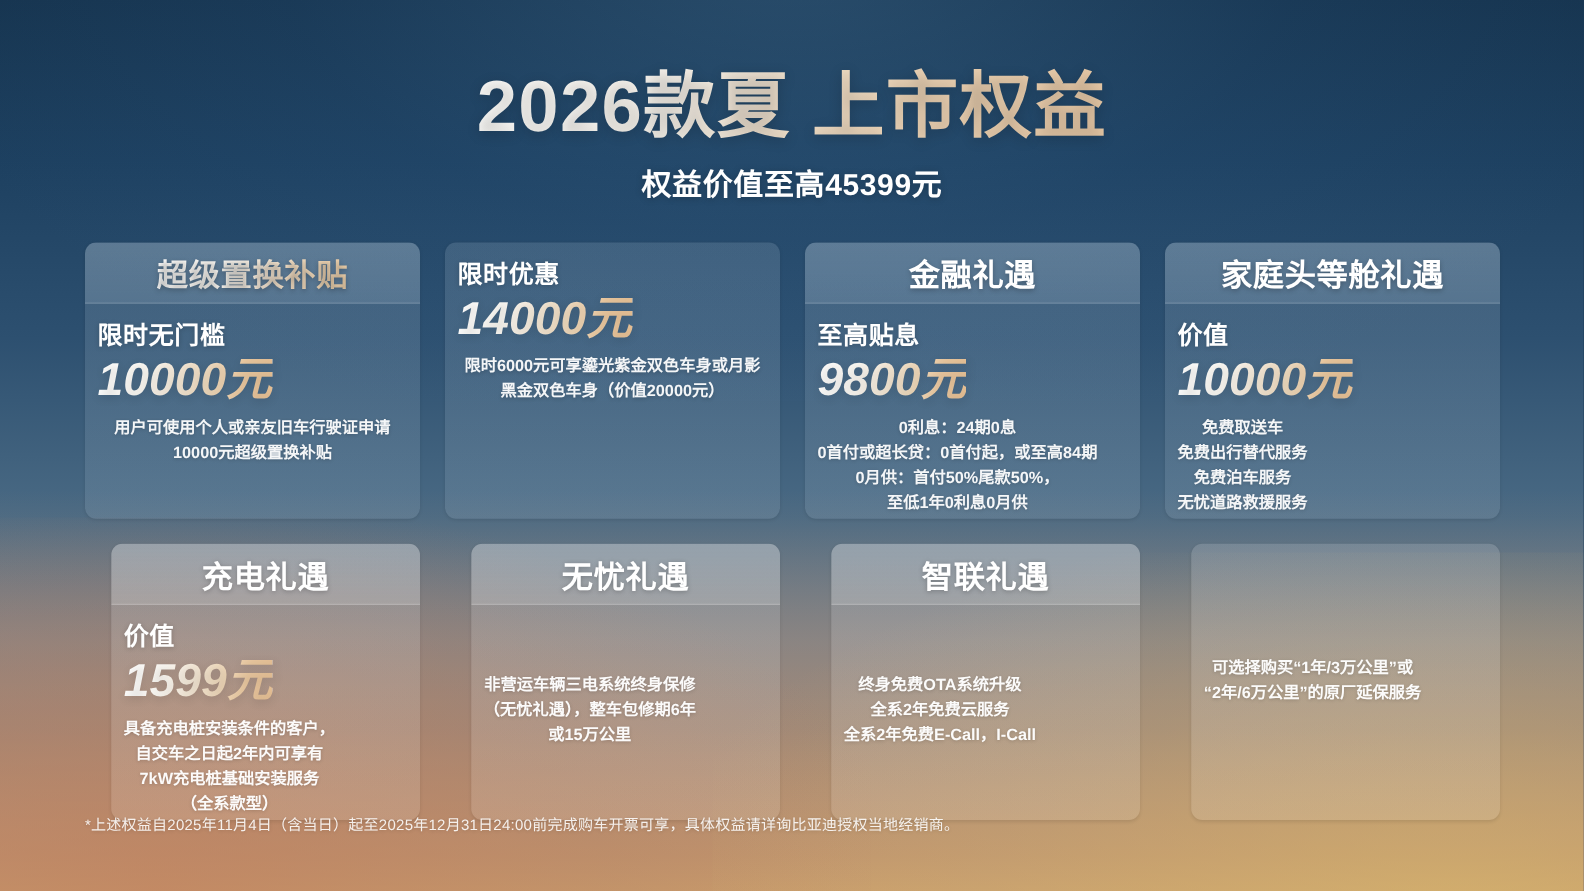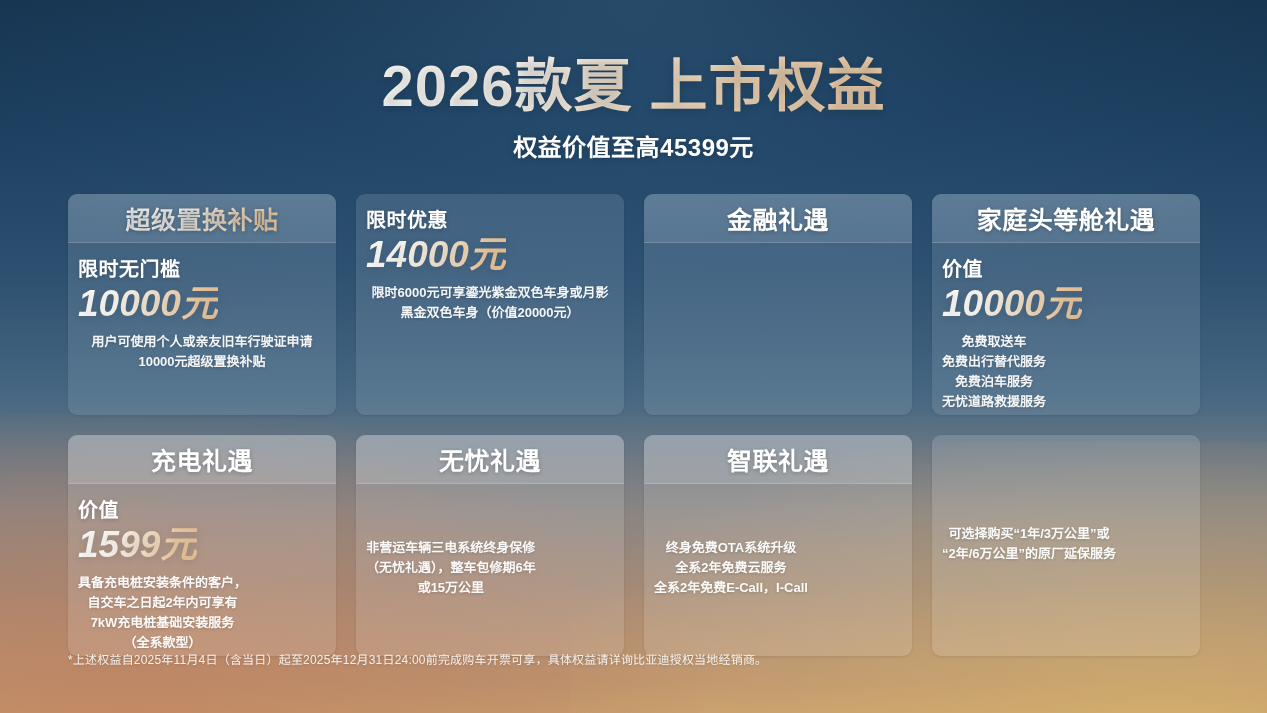--- a/index.html
+++ b/index.html
@@ -126,20 +126,21 @@
   }
   .card.row1 {
     background: linear-gradient(to bottom,
       rgba(198,216,230,0.16) 0%,
       rgba(190,210,226,0.14) 100%);
   }
   .card.row2 {
     background: linear-gradient(to bottom,
       rgba(240,242,245,0.17) 0%,
       rgba(245,240,232,0.14) 100%);
+    margin-left: 21px;
   }
 
   .card-header {
     height: 49px;
     flex: 0 0 49px;
     display: flex;
     align-items: center;
     justify-content: center;
     border-bottom: 1px solid rgba(255,255,255,0.10);
   }
@@ -270,20 +271,30 @@
       <div class="card-body">
         <div class="value-label">限时优惠</div>
         <div class="value-amount">14000元</div>
         <div class="desc">限时6000元可享鎏光紫金双色车身或月影黑金双色车身（价值20000元）</div>
       </div>
     </div>
     <div class="card row1">
       <div class="card-header">
         <div class="card-title">金融礼遇</div>
       </div>
+      <div class="card-body">
+        <div class="value-label">至高贴息</div>
+        <div class="value-amount">9800元</div>
+        <div class="desc">
+          <div>0利息：24期0息</div>
+          <div>0首付或超长贷：0首付起，或至高84期</div>
+          <div>0月供：首付50%尾款50%，</div>
+          <div>至低1年0利息0月供</div>
+        </div>
+      </div>
     </div>
     <div class="card row1">
       <div class="card-header">
         <div class="card-title">家庭头等舱礼遇</div>
       </div>
       <div class="card-body">
         <div class="value-label">价值</div>
         <div class="value-amount">10000元</div>
         <div class="desc">
           <div>免费取送车</div>

